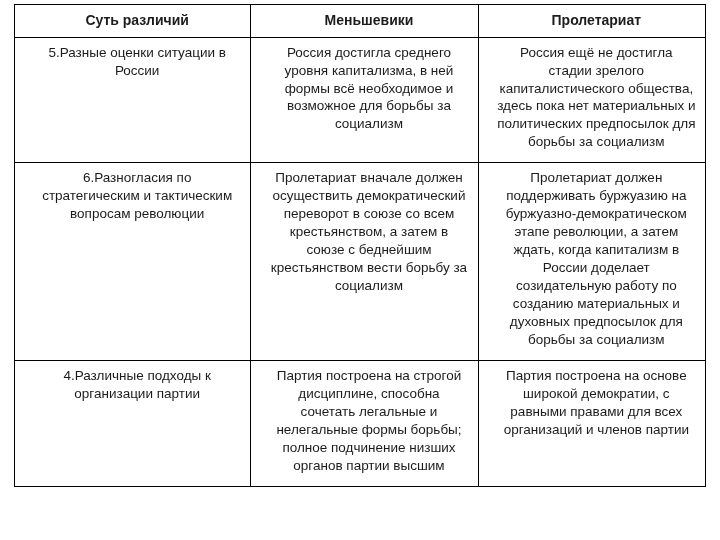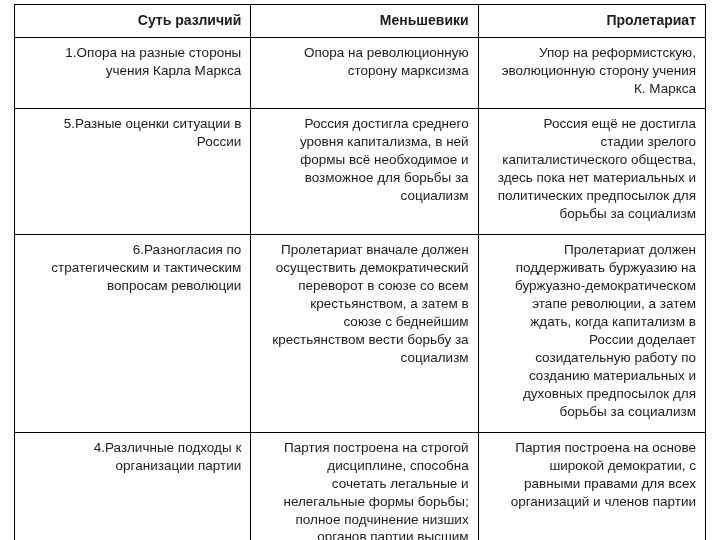--- a/index.html
+++ b/index.html
@@ -21,21 +21,21 @@
     padding: 4px 14px 0 14px;
   }
   table.compare {
     border-collapse: collapse;
     width: 100%;
     table-layout: fixed;
   }
   .compare th, .compare td {
     border: 1px solid #000000;
     vertical-align: top;
-    text-align: right;
+    text-align: center;
     padding: 6px 9px 11px 18px;
     font-size: 13.5px;
     line-height: 1.33;
     word-wrap: break-word;
   }
   .compare th {
     font-weight: bold;
     font-size: 14px;
     padding-top: 6px;
     padding-bottom: 7px;
@@ -56,25 +56,20 @@
     </colgroup>
     <thead>
       <tr>
         <th>Суть различий</th>
         <th>Меньшевики</th>
         <th>Пролетариат</th>
       </tr>
     </thead>
     <tbody>
         <tr>
-          <td>1.Опора на разные стороны учения Карла Маркса</td>
-          <td>Опора на революционную сторону марксизма</td>
-          <td>Упор на реформистскую, эволюционную сторону учения К. Маркса</td>
-        </tr>
-        <tr>
           <td>5.Разные оценки ситуации в России</td>
           <td>Россия достигла среднего уровня капитализма, в ней формы всё необходимое и возможное для борьбы за социализм</td>
           <td>Россия ещё не достигла стадии зрелого капиталистического общества, здесь пока нет материальных и политических предпосылок для борьбы за социализм</td>
         </tr>
         <tr>
           <td>6.Разногласия по стратегическим и тактическим вопросам революции</td>
           <td>Пролетариат вначале должен осуществить демократический переворот в союзе со всем крестьянством, а затем в союзе с беднейшим крестьянством вести борьбу за социализм</td>
           <td>Пролетариат должен поддерживать буржуазию на буржуазно-демократическом этапе революции, а затем ждать, когда капитализм в России доделает созидательную работу по созданию материальных и духовных предпосылок для борьбы за социализм</td>
         </tr>
         <tr>

